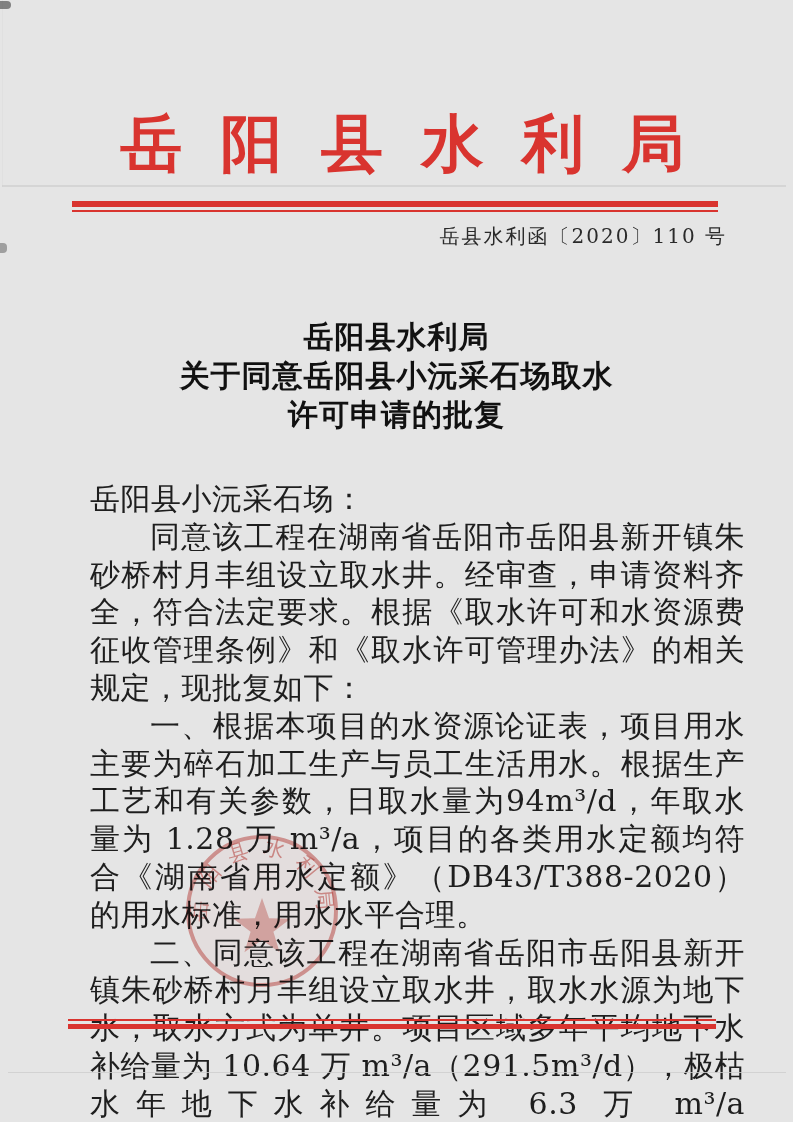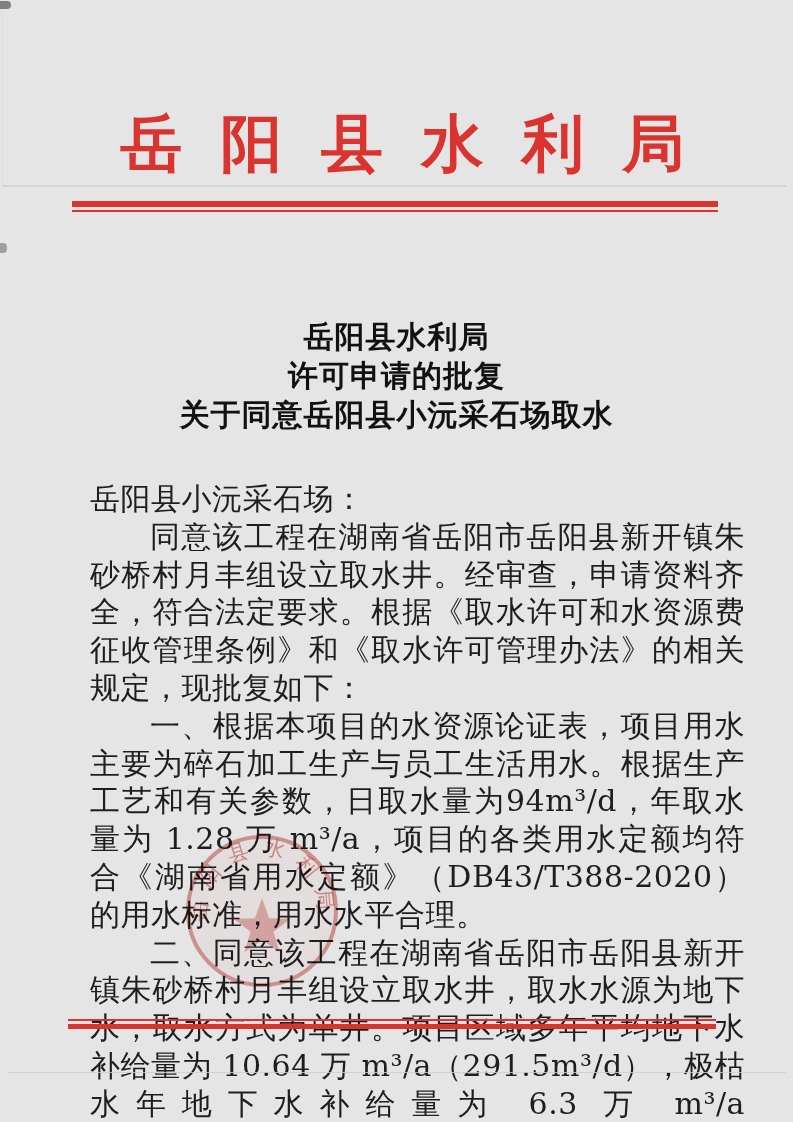--- a/index.html
+++ b/index.html
@@ -101,25 +101,26 @@
 <div class="page">
 
   <div class="agency-head">岳阳县水利局</div>
 
   <div class="hairline-left"></div>
   <div class="hairline-top"></div>
 
   <div class="sep-thick"></div>
   <div class="sep-thin"></div>
 
+  <div class="doc-number">岳县水利函〔2020〕110 号</div>
 
   <div class="doc-title">
     <div>岳阳县水利局</div>
+    <div>关于同意岳阳县小沅采石场取水</div>
     <div>许可申请的批复</div>
-    <div>关于同意岳阳县小沅采石场取水</div>
   </div>
 
   <div class="body-text">
     <p class="salutation">岳阳县小沅采石场：</p>
     <p>同意该工程在湖南省岳阳市岳阳县新开镇朱砂桥村月丰组设立取水井。经审查，申请资料齐全，符合法定要求。根据《取水许可和水资源费征收管理条例》和《取水许可管理办法》的相关规定，现批复如下：</p>
     <p>一、根据本项目的水资源论证表，项目用水主要为碎石加工生产与员工生活用水。根据生产工艺和有关参数，日取水量为94m³/d，年取水量为 1.28 万 m³/a，项目的各类用水定额均符合《湖南省用水定额》（DB43/T388-2020）的用水标准，用水水平合理。</p>
     <p>二、同意该工程在湖南省岳阳市岳阳县新开镇朱砂桥村月丰组设立取水井，取水水源为地下水，取水方式为单井。项目区域多年平均地下水补给量为 10.64 万 m³/a（291.5m³/d），极枯水年地下水补给量为 6.3 万 m³/a（172.6m³/d）。水源区多年平均地下</p>
   </div>
 
   <div class="seal">

